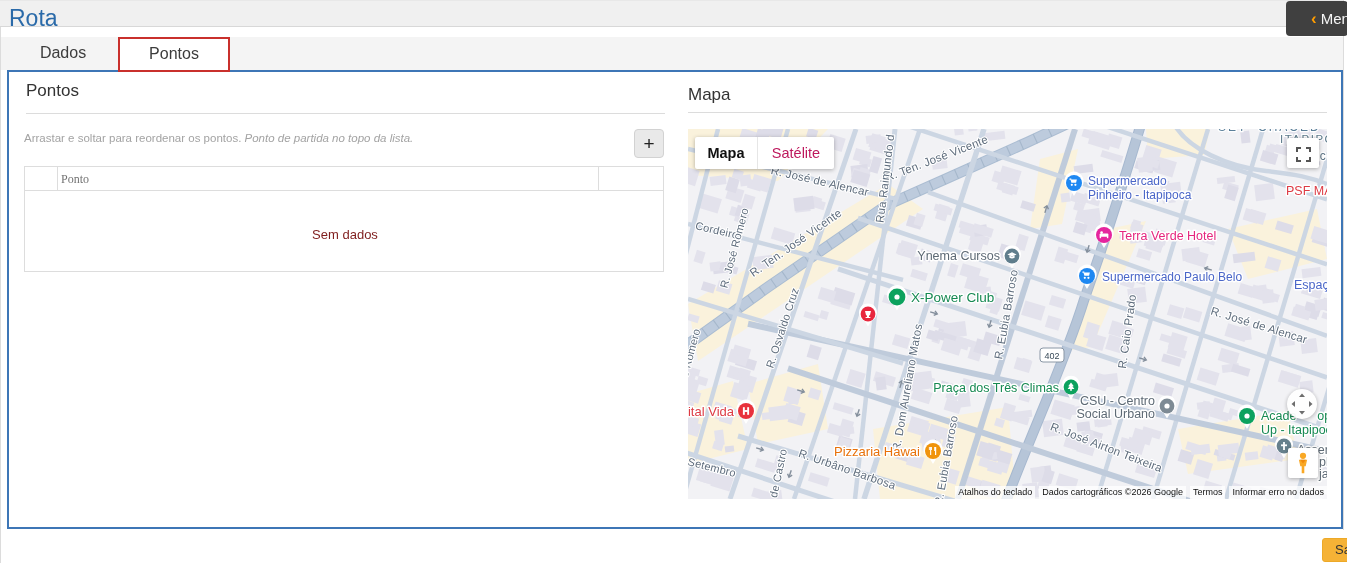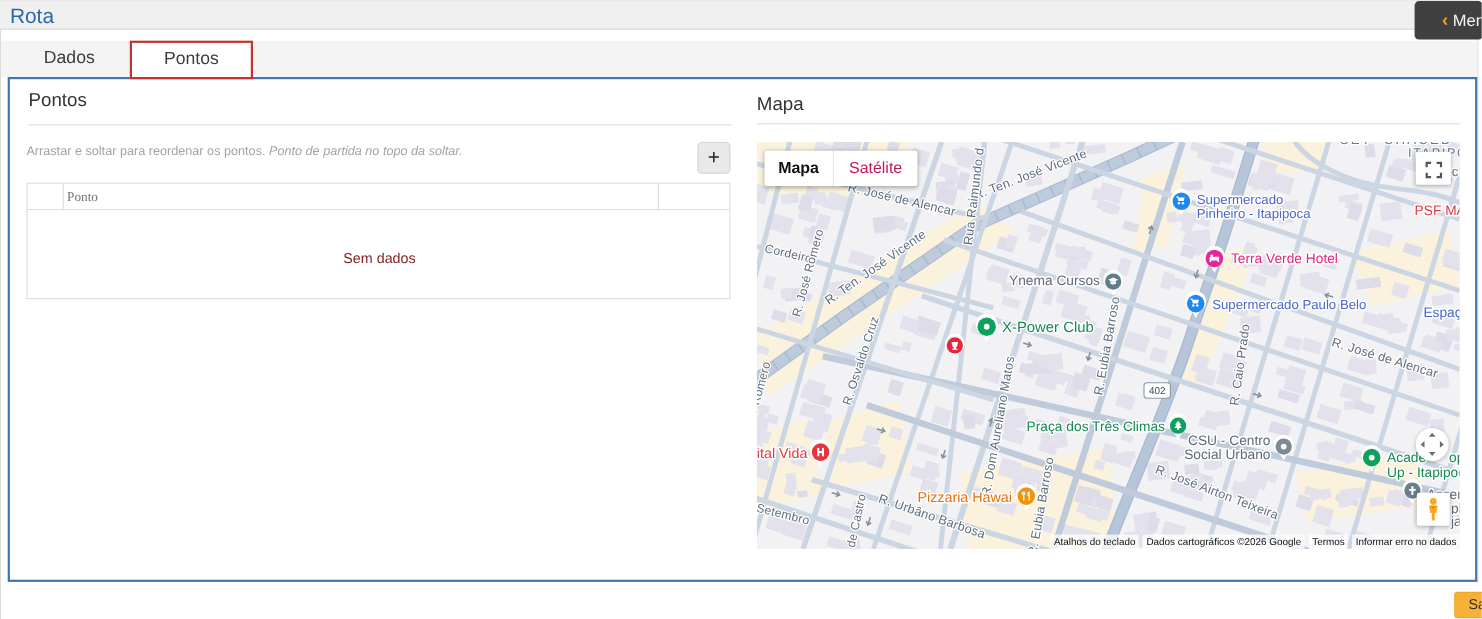--- a/index.html
+++ b/index.html
@@ -1,18 +1,18 @@
 <!DOCTYPE html>
 <html><head><meta charset="utf-8"><style>
 * { margin:0; padding:0; box-sizing:border-box; }
 body { width:1347px; height:563px; font-family:"Liberation Sans",sans-serif; background:#fff; overflow:hidden; position:relative; }
 .container { position:absolute; left:0; top:0; width:1347px; height:563px; }
 .vline { position:absolute; top:0; width:1px; background:#dcdcdc; }
 .topbar { position:absolute; left:0; top:0; width:1343px; height:27px; background:#f0f0f0; border-bottom:1px solid #d8d8d8; border-top:1px solid #e8e8e8; }
-.topbar .title { position:absolute; left:9px; top:4px; font-size:19px; color:#2a6aa9; }
+.topbar .title { position:absolute; left:9px; top:4px; font-size:23px; color:#2a6aa9; }
 .menubtn { position:absolute; left:1286px; top:1px; width:62px; height:35px; background:#404040; border-radius:4px; color:#f5f5f5; font-size:15px; line-height:35px; padding-left:25px; }
 .menubtn .chev { color:#ff9d00; font-weight:bold; margin-right:4px; font-size:17px; }
 .tabrow { position:absolute; left:1px; top:37px; width:1342px; height:33px; background:#f4f4f4; }
 .tab { position:absolute; top:0; height:33px; font-size:16px; color:#3c3c3c; text-align:center; line-height:31px; }
 .tab.dados { left:6px; width:112px; }
 .tab.pontos { left:117px; width:112px; background:#fff; border:2px solid #c9302c; height:35px; line-height:29px; z-index:5; }
 .panel { position:absolute; left:7px; top:70px; width:1336px; height:459px; background:#fff; border:2px solid #3d76b6; }
 .h-sec { position:absolute; font-size:17px; color:#333; }
 .hr { position:absolute; height:1px; background:#dcdcdc; }
 .desc { position:absolute; left:15px; top:60px; font-size:11.5px; color:#a3a3a3; }
@@ -47,21 +47,21 @@
     </div>
   <div class="menubtn"><span class="chev">‹</span>Menu</div>
   <div class="tabrow">
     <div class="tab dados">Dados</div>
     <div class="tab pontos">Pontos</div>
   </div>
   <div class="panel">
     <div class="lcol">
       <div class="h-sec" style="left:17px;top:9px;">Pontos</div>
       <div class="hr" style="left:17px;top:41px;width:639px;"></div>
-      <div class="desc">Arrastar e soltar para reordenar os pontos. <i>Ponto de partida no topo da soltar.</i></div>
+      <div class="desc">Arrastar e soltar para reordenar os pontos. <i>Ponto de partida no topo da lista.</i></div>
       <div class="addbtn">+</div>
       <div class="tbl">
         <div class="head"></div>
           <div class="c1"></div>
           <div class="c2"></div>
         <div class="ponto">Ponto</div>
         <div class="body">
             <div class="nodata">Sem dados</div>
           </div>
       </div>

